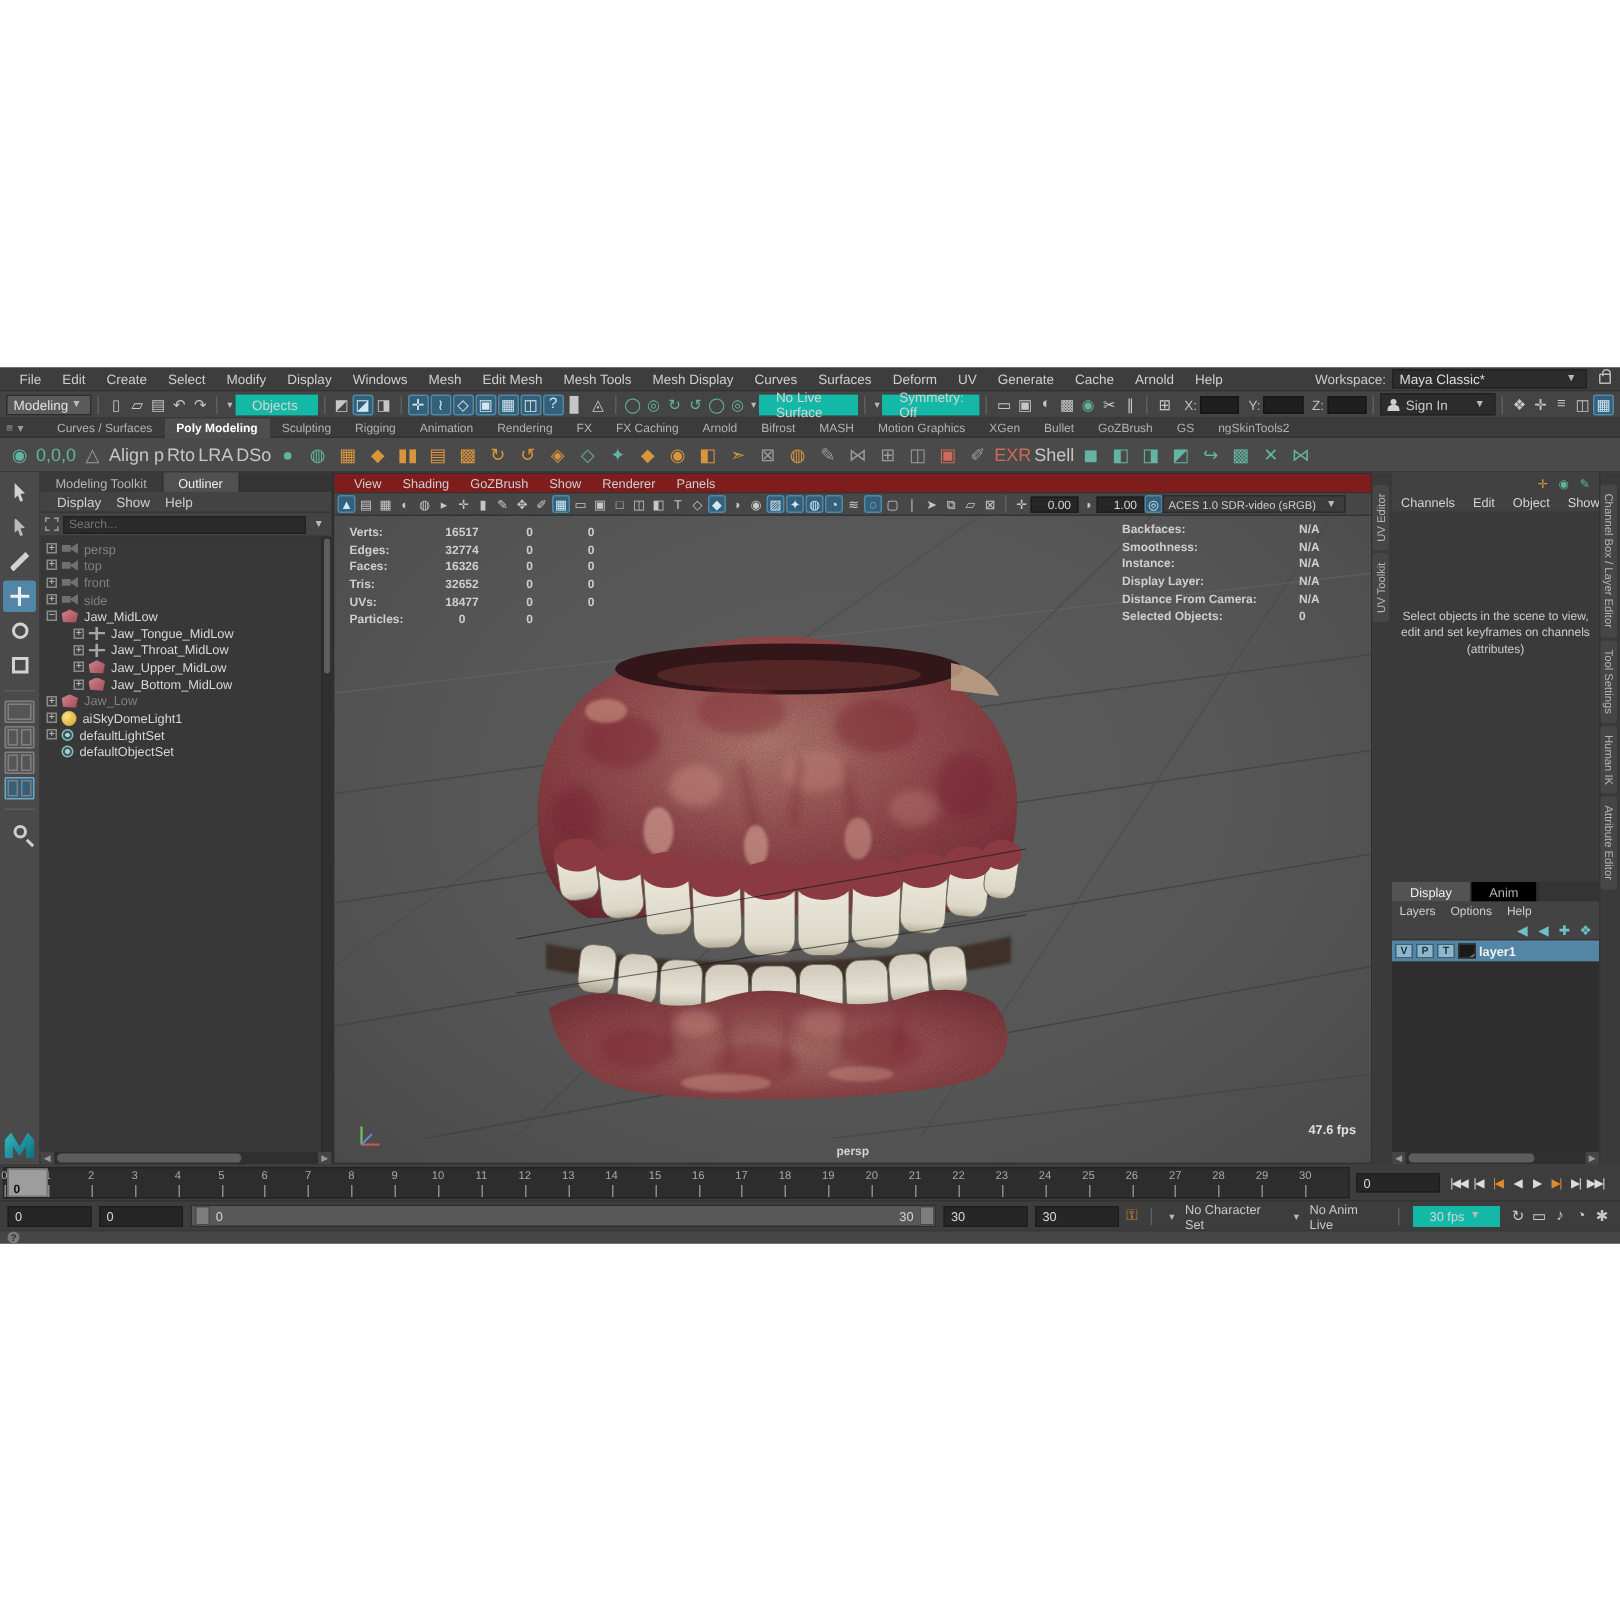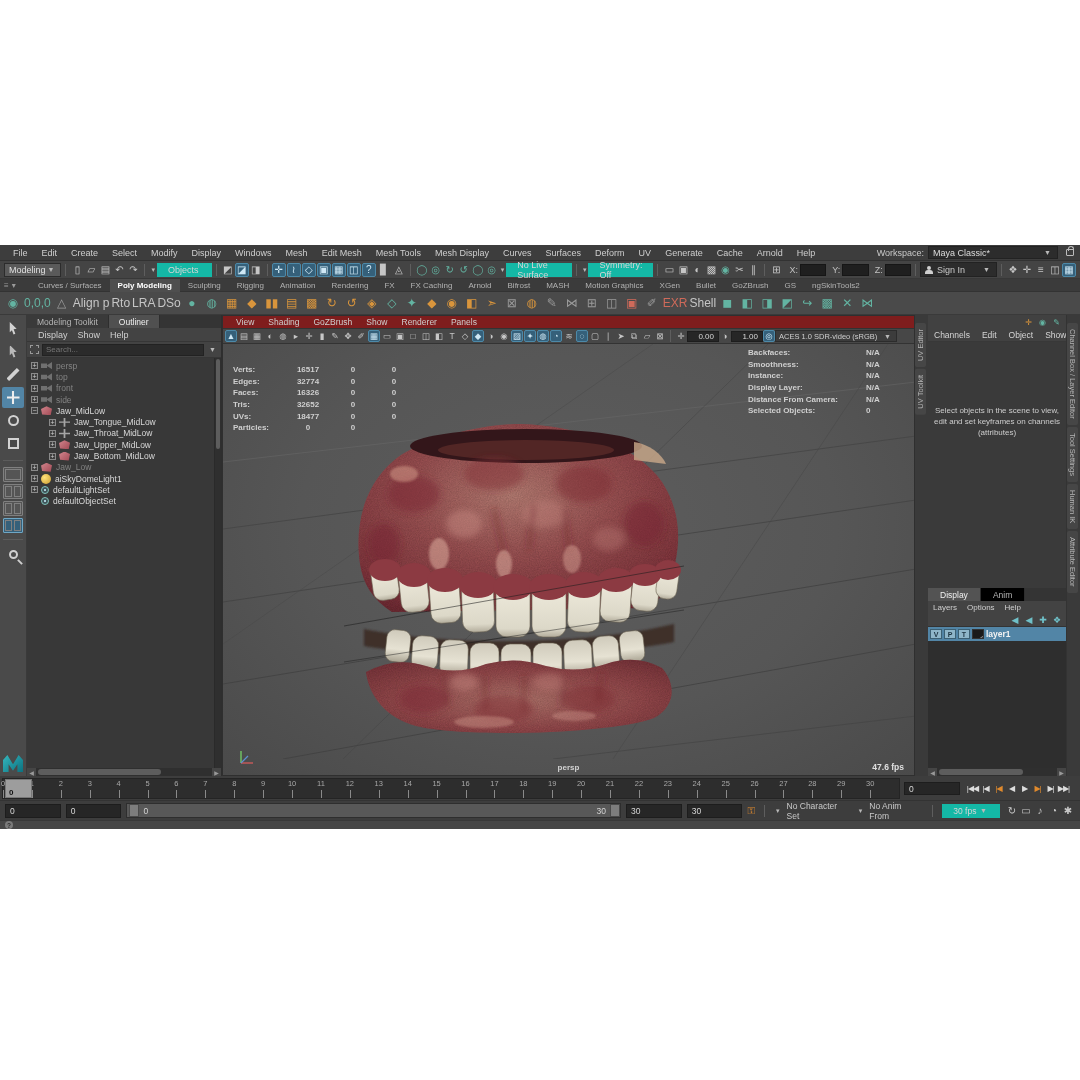--- a/index.html
+++ b/index.html
@@ -104,32 +104,32 @@
 
   
   #viewport{flex:1;display:flex;flex-direction:column;border:1px solid #2f2f2f;min-width:0;}
   #vp-menus{height:13px;background:#7f1d1d;display:flex;align-items:center;padding:0 6px;font-size:8.5px;border-bottom:1px solid #333;}
   #vp-menus span{padding:0 7px;color:#cfcfcf;}
   #vp-toolbar{height:15px;background:#474747;display:flex;align-items:center;padding:0 2px;border-bottom:1px solid #333;}
   #vp-toolbar .ic{min-width:12px;height:12px;font-size:8.5px;}
   #vp-toolbar .field{height:11px;width:32px;font-size:8px;line-height:10px;text-align:right;}
   #colorspace-dd{background:#3c3c3c;border:1px solid #2c2c2c;height:12px;display:flex;align-items:center;justify-content:space-between;min-width:122px;padding:0 3px;font-size:7.5px;color:#cfcfcf;}
   #view-area{flex:1;position:relative;background:radial-gradient(ellipse at 50% 42%,#5d5d5d 0%,#565656 55%,#4a4a4a 100%);overflow:hidden;}
-  #hud-left{position:absolute;left:10px;top:20px;}
+  #hud-left{position:absolute;left:10px;top:5px;}
   .hud-row{display:flex;height:11.6px;align-items:center;font-size:8px;color:#cfcfcf;font-weight:bold;}
   .hud-row .hl-label{width:52px;}
   .hud-row .hv{width:46px;text-align:center;}
   .hud-row .hv2{width:44px;text-align:center;}
   .hud-row .hv3{width:38px;text-align:center;}
   #hud-right{position:absolute;right:18px;top:3px;}
   .hudr-row{display:flex;height:11.6px;align-items:center;font-size:8px;color:#cfcfcf;font-weight:bold;}
   .hudr-row .hr-label{width:118px;}
   .hudr-row .hr-val{width:30px;}
   #cam-label{position:absolute;bottom:3px;left:50%;transform:translateX(-50%);font-size:8px;color:#d2d2d2;font-weight:bold;}
-  #fps-label{position:absolute;bottom:3px;right:10px;font-size:8.5px;color:#e0e0e0;font-weight:bold;}
+  #fps-label{position:absolute;bottom:17px;right:10px;font-size:8.5px;color:#e0e0e0;font-weight:bold;}
   #axis-gizmo{position:absolute;left:14px;bottom:8px;width:22px;height:22px;}
 
   
   #right-panel{width:165px;background:#414141;display:flex;}
   .vtab-strip{width:13px;background:#3a3a3a;display:flex;flex-direction:column;align-items:center;gap:10px;padding-top:8px;font-size:7.5px;color:#b5b5b5;}
   .vtab-strip.right{width:14px;border-left:1px solid #333;}
   .vtab{writing-mode:vertical-rl;padding:6px 1px;background:#464646;border-radius:2px;white-space:nowrap;}
   .vtab.flip{transform:rotate(180deg);}
   #rp-center{flex:1;display:flex;flex-direction:column;min-width:0;}
   #rp-icons{height:13px;display:flex;justify-content:flex-end;gap:3px;padding:1px 4px 0 0;}
@@ -1055,21 +1055,21 @@
         <span class="rlabel-r">30</span>
         <span class="rhandle"></span>
       </div>
       <span class="field rfield">30</span>
       <span class="field rfield">30</span>
       <span class="key-ic">⚿</span>
       <span class="sep"></span>
       <span class="caret">▾</span>
       <span>No Character Set</span>
       <span class="caret">▾</span>
-      <span>No Anim From</span>
+      <span>No Anim Live</span>
       <span class="sep"></span>
       <div class="dd-box" id="fps-dd">
         <span>30 fps</span>
         <span class="caret">▼</span>
       </div>
       <div class="row">
 
       <span class="anim-ic">↻</span>
           <span class="anim-ic">▭</span>
           <span class="anim-ic">♪</span>

